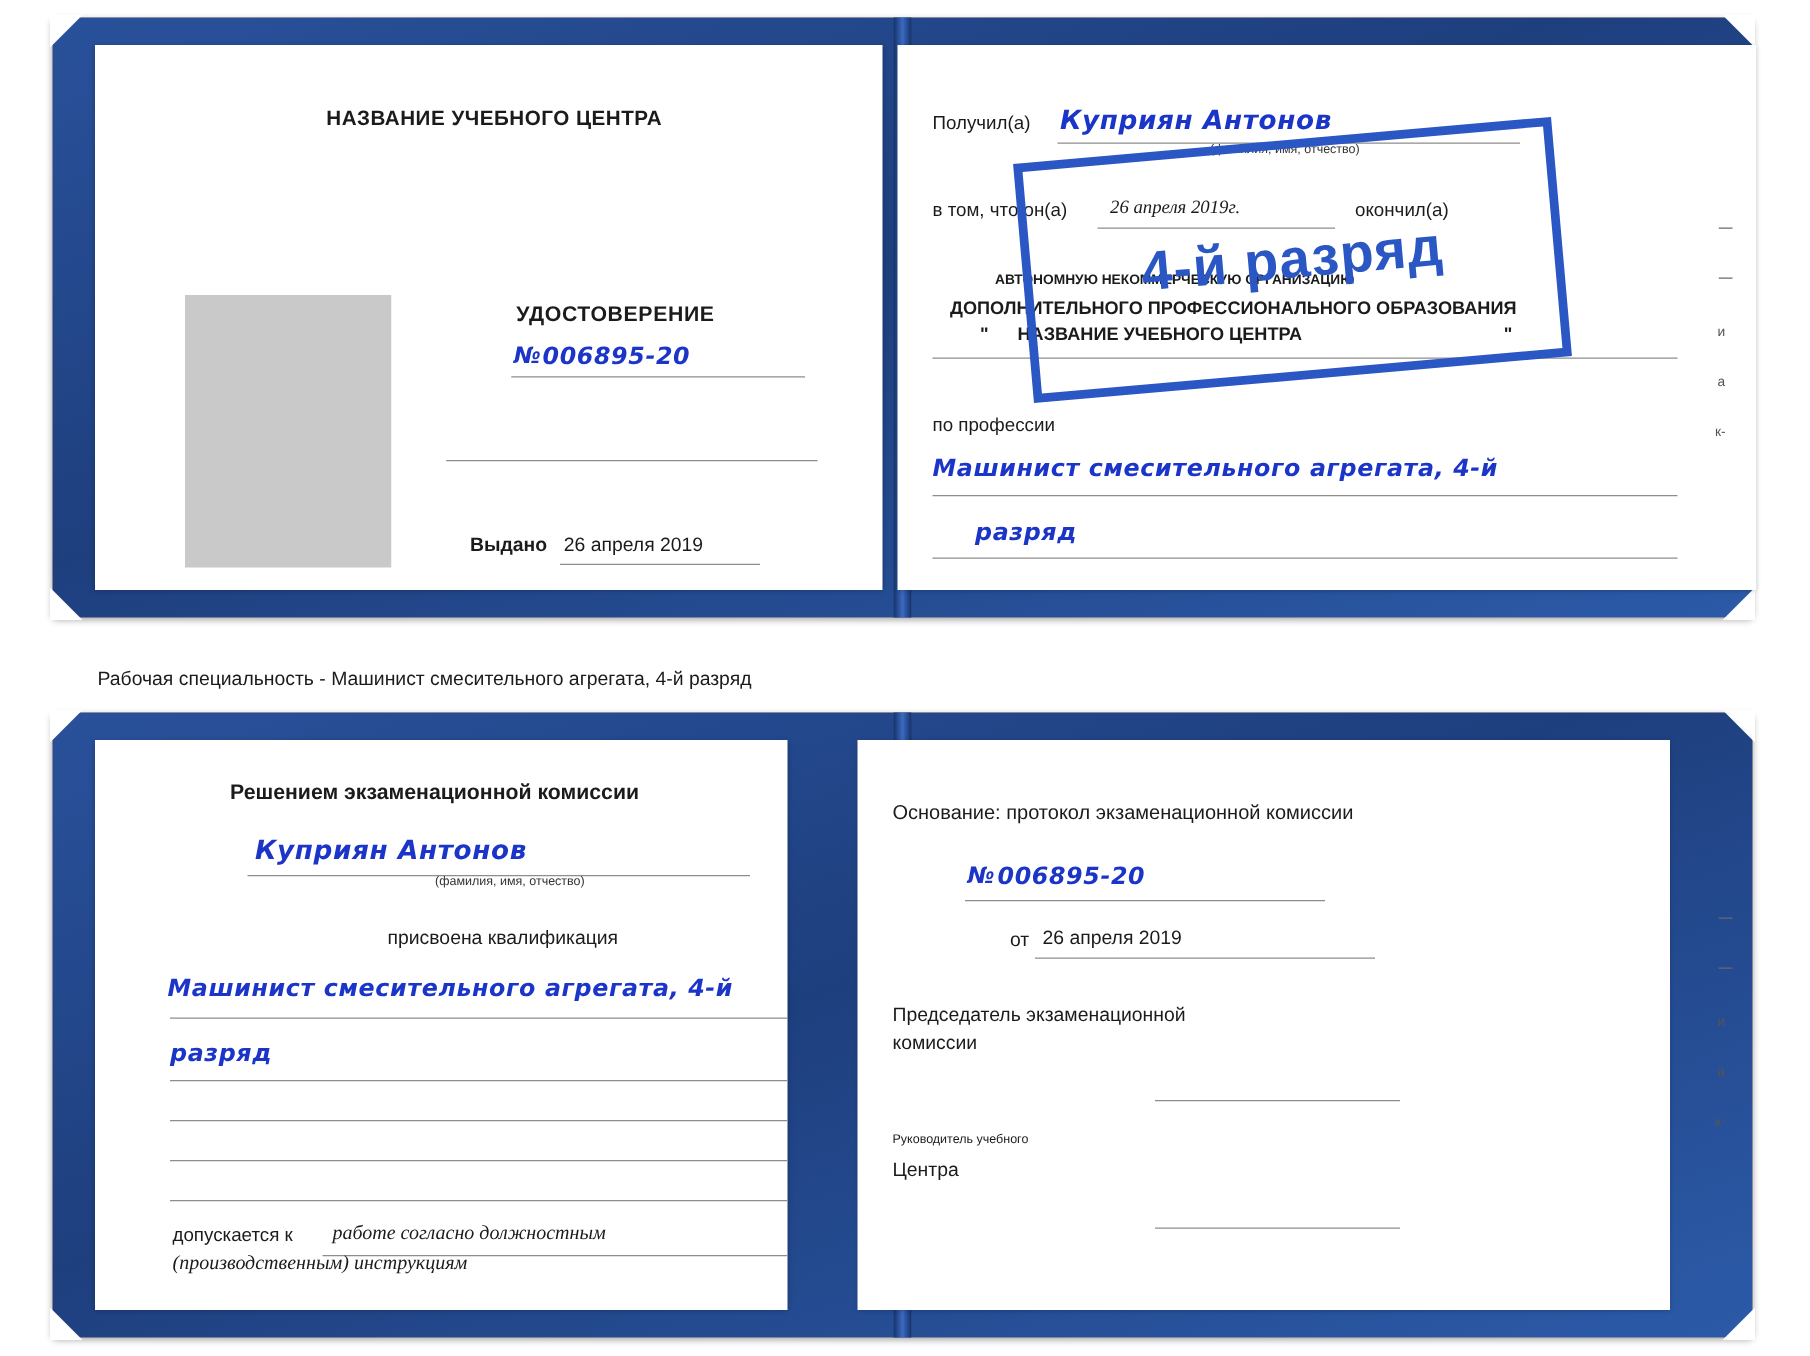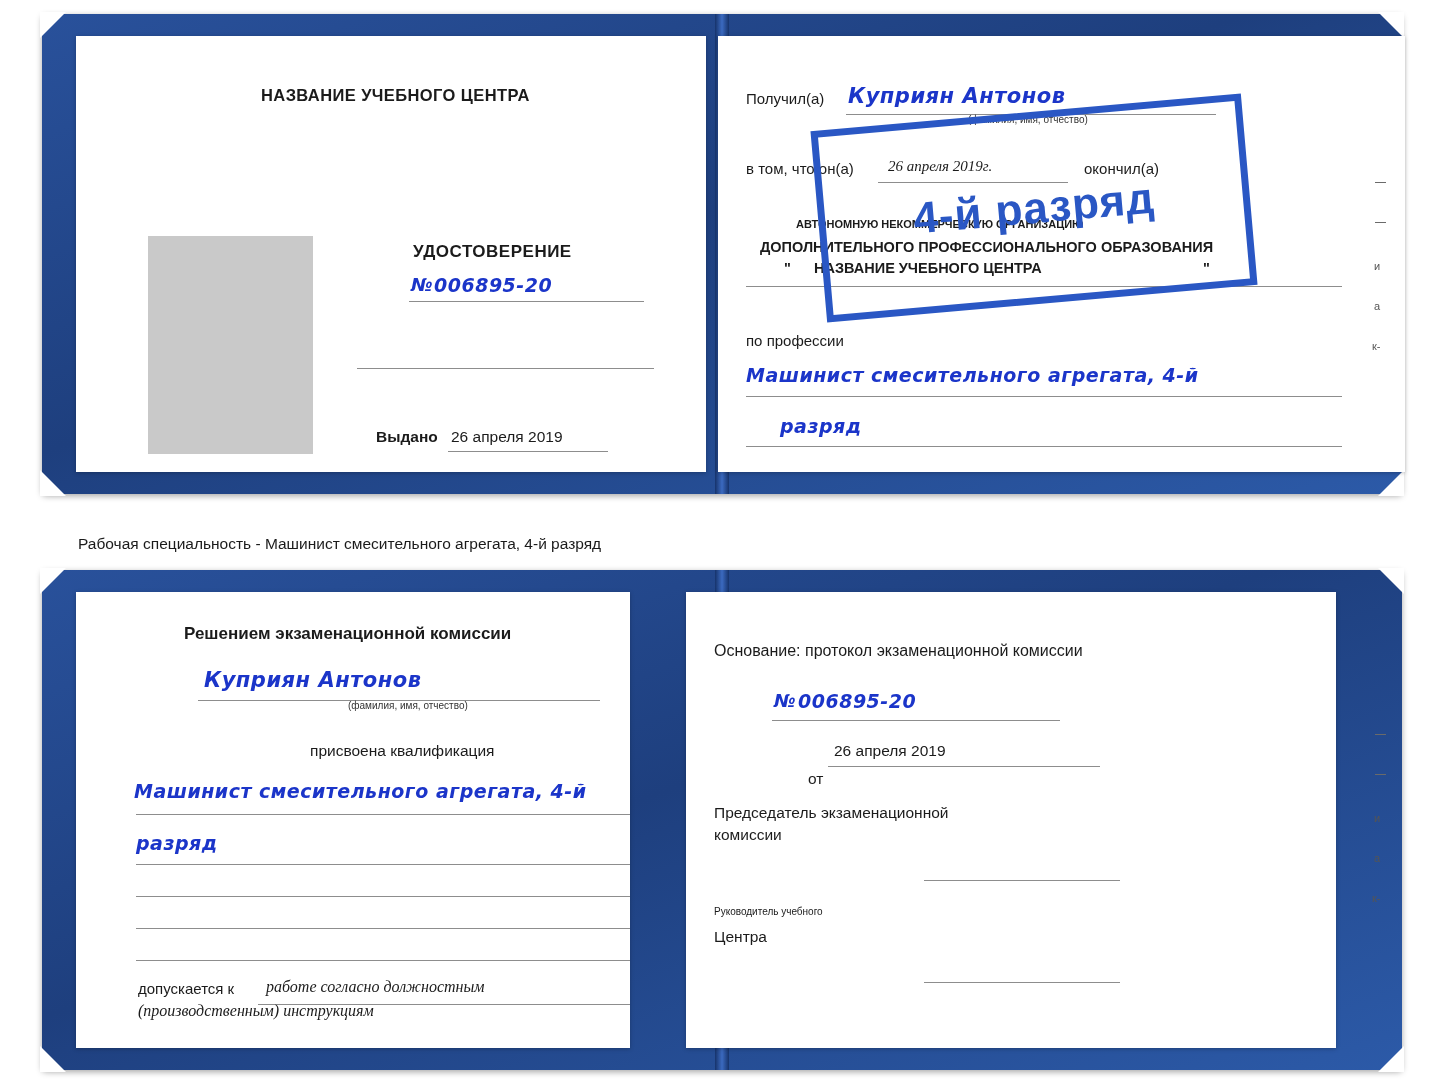--- a/index.html
+++ b/index.html
@@ -216,21 +216,21 @@
       <div class="t ital" style="left:62px; top:410px; font-size:16px;">(производственным) инструкциям</div>
     </div>
 
     <div class="page-right" style="left:644px; width:650px;">
       <div class="t" style="left:28px; top:50px; font-size:16px;">Основание: протокол экзаменационной комиссии</div>
 
       <div class="t hand" style="left:88px; top:98px; font-size:18px;">№</div>
       <div class="t hand" style="left:112px; top:98px; font-size:19px;">006895-20</div>
       <div class="line" style="left:86px; top:128px; width:288px;"></div>
 
-      <div class="t" style="left:122px; top:152px; font-size:15.5px;margin-top:26px;">от</div>
+      <div class="t" style="left:122px; top:152px; font-size:15.5px;">от</div>
       <div class="t" style="left:148px; top:150px; font-size:15.5px;">26 апреля 2019</div>
       <div class="line" style="left:142px; top:174px; width:272px;"></div>
 
       <div class="t" style="left:28px; top:212px; font-size:15.5px;">Председатель экзаменационной</div>
       <div class="t" style="left:28px; top:234px; font-size:15.5px;">комиссии</div>
       <div class="line" style="left:238px; top:288px; width:196px;"></div>
 
       <div class="t" style="left:28px; top:314px; font-size:10px;">Руководитель учебного</div>
       <div class="t" style="left:28px; top:336px; font-size:15.5px;">Центра</div>
       <div class="line" style="left:238px; top:390px; width:196px;"></div>

